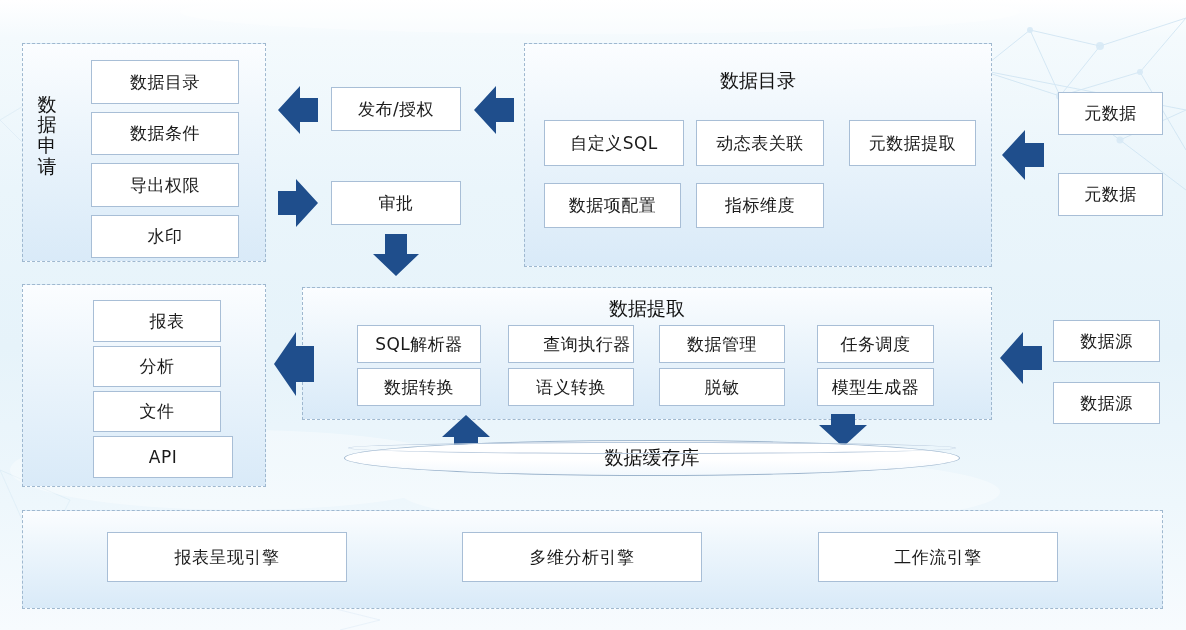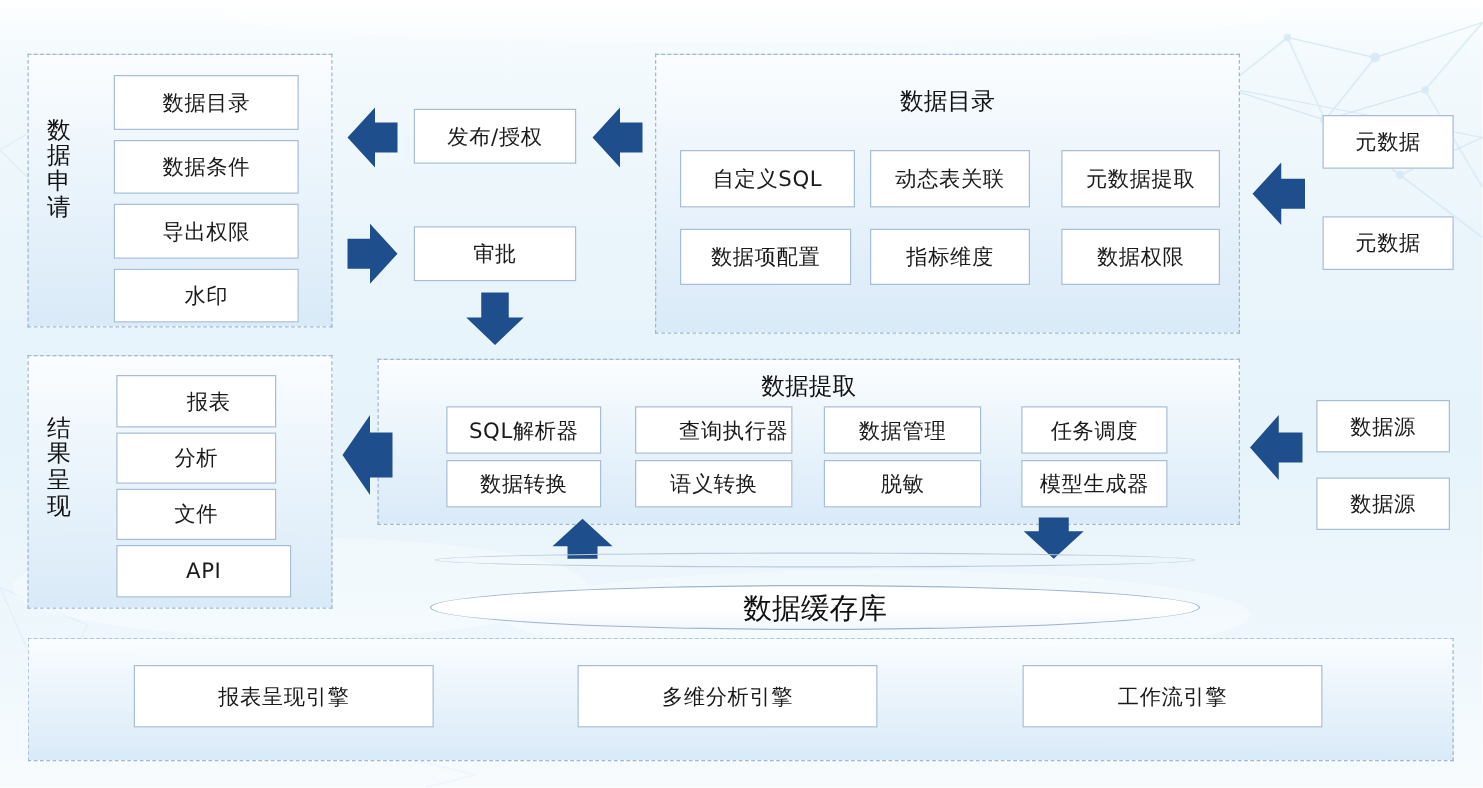--- a/index.html
+++ b/index.html
@@ -70,23 +70,22 @@
 
   
   .cyl {
     position: absolute;
     background: linear-gradient(180deg,#ffffff 0%, #ffffff 55%, #f2f8fd 100%);
     border: 1px solid #9db5cd;
     border-radius: 50% / 50%;
     display: flex;
     align-items: center;
     justify-content: center;
-    font-size: 23px;
+    font-size: 19px;
     color: #111;
-    margin-top: 28px;
   }
   .cyl-top {
     position:absolute;
     border:1px solid #b9cadd;
     border-radius:50%;
     background:transparent;
   }
 </style>
 </head>
 <body>
@@ -123,21 +122,20 @@
 
   <div class="vlabel" style="left:32px; top:60px; height:150px;">数据申请</div>
 
   <div class="box" style="left:91px; top:60px; width:148px; height:44px;">数据目录</div>
   <div class="box" style="left:91px; top:112px; width:148px; height:43px;">数据条件</div>
   <div class="box" style="left:91px; top:163px; width:148px; height:44px;">导出权限</div>
   <div class="box" style="left:91px; top:215px; width:148px; height:43px;">水印</div>
 
   <div class="panel" style="left:22px; top:284px; width:244px; height:203px;"></div>
 
-  <div class="vlabel" style="left:32px; top:300px; height:148px;">结果呈现</div>
 
   <div class="box" style="left:93px; top:300px; width:128px; height:42px;padding-left:20px;">报表</div>
   <div class="box" style="left:93px; top:346px; width:128px; height:41px;">分析</div>
   <div class="box" style="left:93px; top:391px; width:128px; height:41px;">文件</div>
   <div class="box" style="left:93px; top:436px; width:140px; height:42px;text-align:right;">API</div>
 
   <div class="box" style="left:331px; top:87px; width:130px; height:44px;">发布/授权</div>
 
   <div class="box" style="left:331px; top:181px; width:130px; height:44px;">审批</div>
 
@@ -160,21 +158,20 @@
   <div class="panel" style="left:524px; top:43px; width:468px; height:224px;"></div>
 
   <div class="panel-title" style="left:524px; top:68px; width:468px;">数据目录</div>
 
   <div class="box" style="left:544px; top:120px; width:140px; height:46px;text-align:center;">自定义SQL</div>
   <div class="box" style="left:696px; top:120px; width:128px; height:46px;">动态表关联</div>
   <div class="box" style="left:849px; top:120px; width:127px; height:46px;">元数据提取</div>
 
   <div class="box" style="left:544px; top:183px; width:137px; height:45px;">数据项配置</div>
   <div class="box" style="left:696px; top:183px; width:128px; height:45px;font-family:Liberation Serif, serif;">指标维度</div>
-  <div class="box" style="left:849px; top:183px; width:127px; height:45px;">数据权限</div>
 
   <div class="panel" style="left:302px; top:287px; width:690px; height:133px;"></div>
 
   <div class="panel-title" style="left:302px; top:296px; width:690px;">数据提取</div>
 
   <div class="box" style="left:357px; top:325px; width:124px; height:38px;">SQL解析器</div>
   <div class="box" style="left:508px; top:325px; width:126px; height:38px;padding-left:32px;">查询执行器</div>
   <div class="box" style="left:659px; top:325px; width:126px; height:38px;">数据管理</div>
   <div class="box" style="left:817px; top:325px; width:117px; height:38px;">任务调度</div>
 

